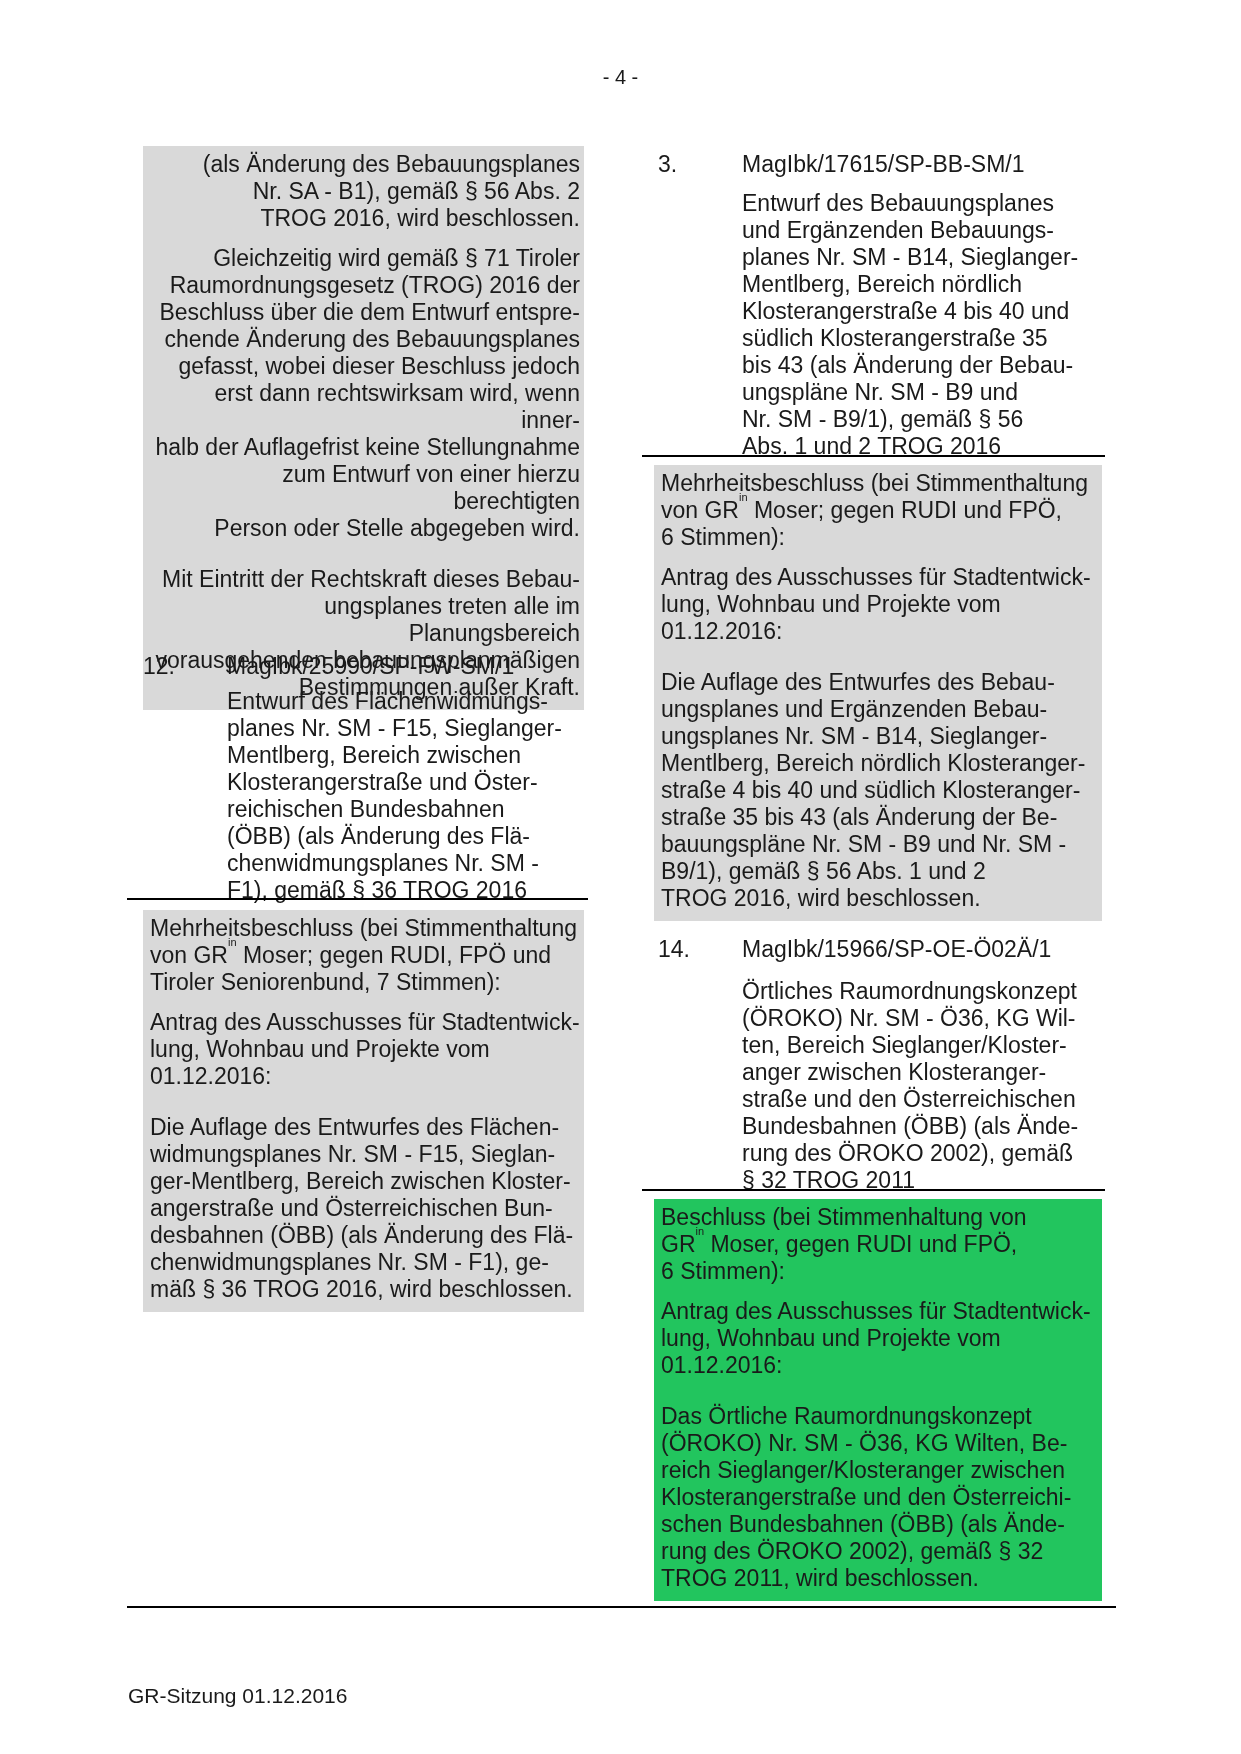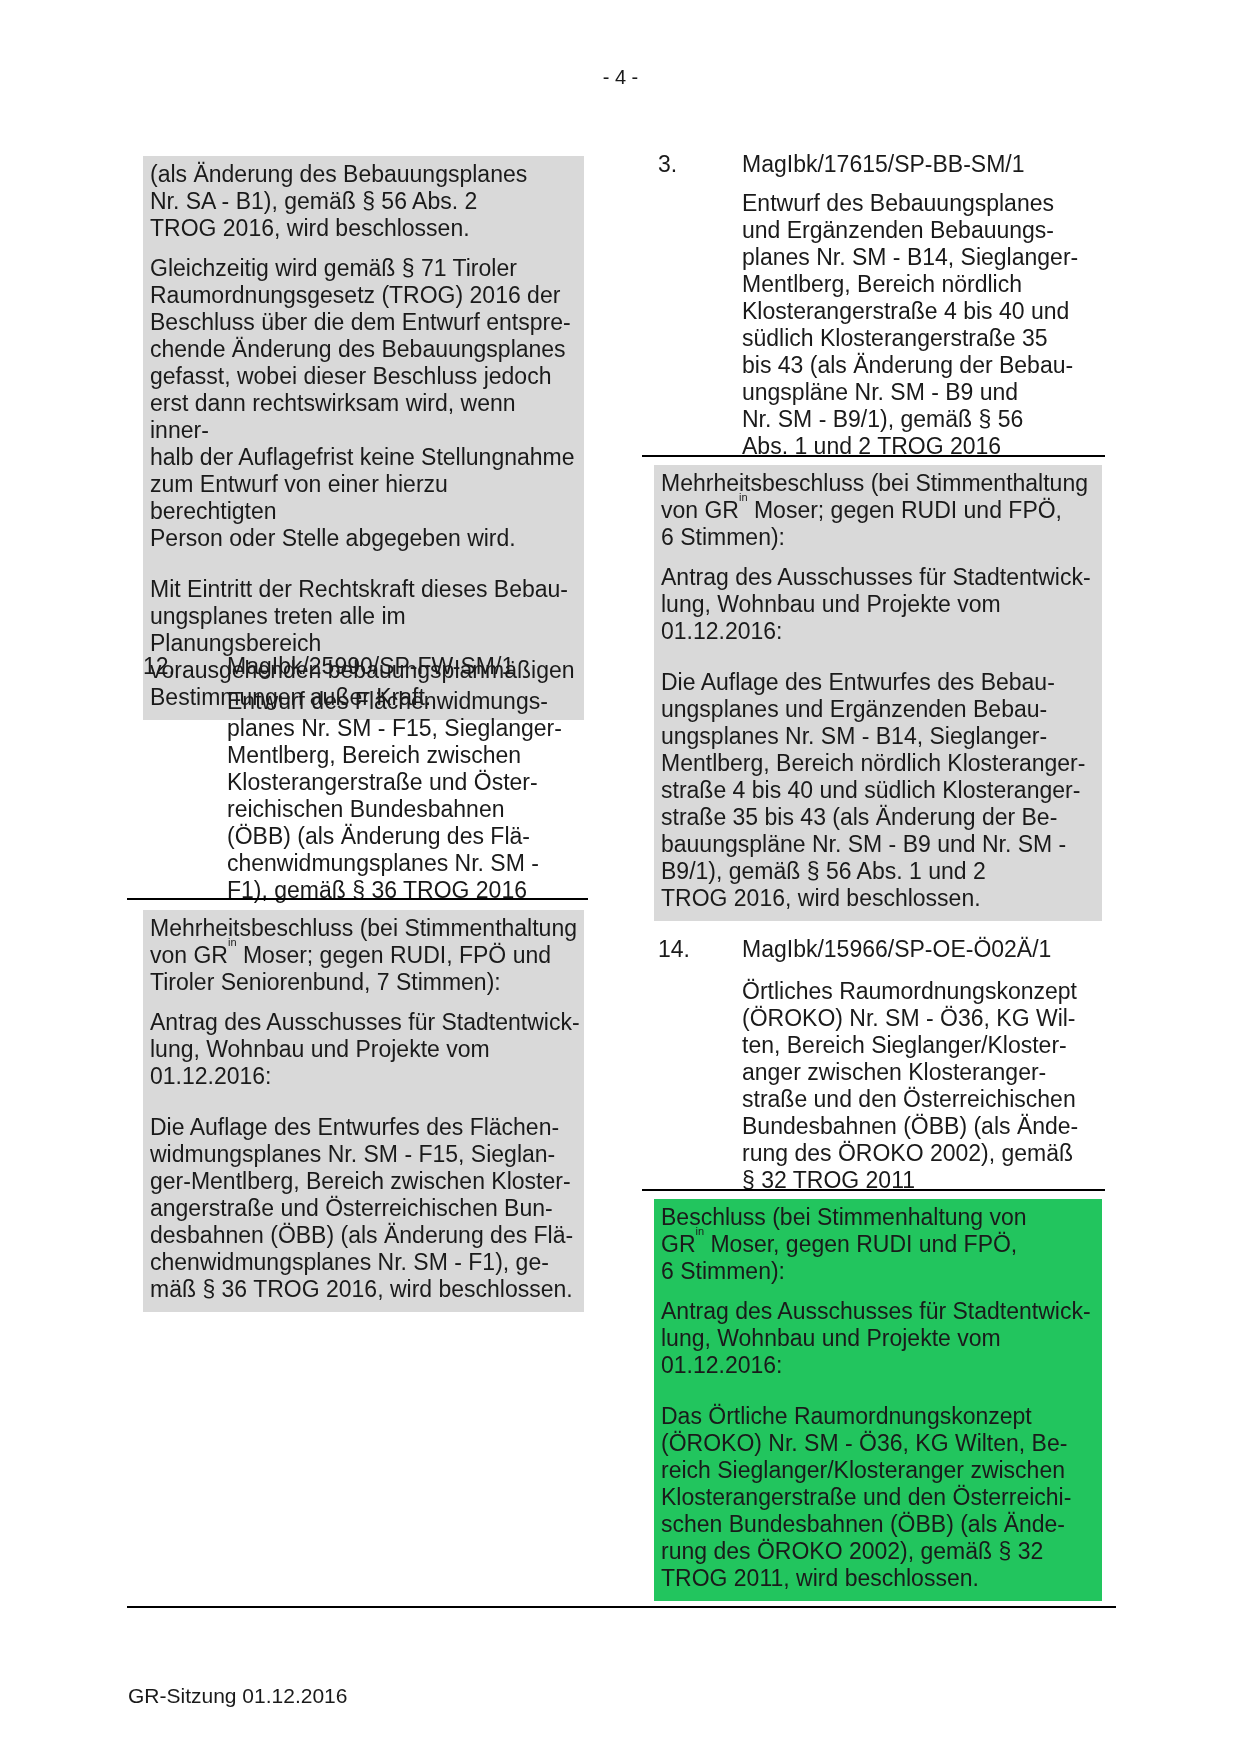--- a/index.html
+++ b/index.html
@@ -81,21 +81,21 @@
 </style>
 </head>
 <body>
 
 <div class="page" style="color: rgb(26, 26, 26);">
 
   <div class="page-number">- 4 -</div>
 
   <div class="col col-left">
 
-    <section class="abs gray" style="top: 156px; background: rgb(217, 217, 217);">
+    <section class="abs gray" style="top: 146px; background: rgb(217, 217, 217); text-align: right;">
       <p>(als Änderung des Bebauungsplanes
 Nr. SA - B1), gemäß § 56 Abs. 2
 TROG 2016, wird beschlossen.</p>
       <p>Gleichzeitig wird gemäß § 71 Tiroler
 Raumordnungsgesetz (TROG) 2016 der
 Beschluss über die dem Entwurf entspre-
 chende Änderung des Bebauungsplanes
 gefasst, wobei dieser Beschluss jedoch
 erst dann rechtswirksam wird, wenn inner-
 halb der Auflagefrist keine Stellungnahme

